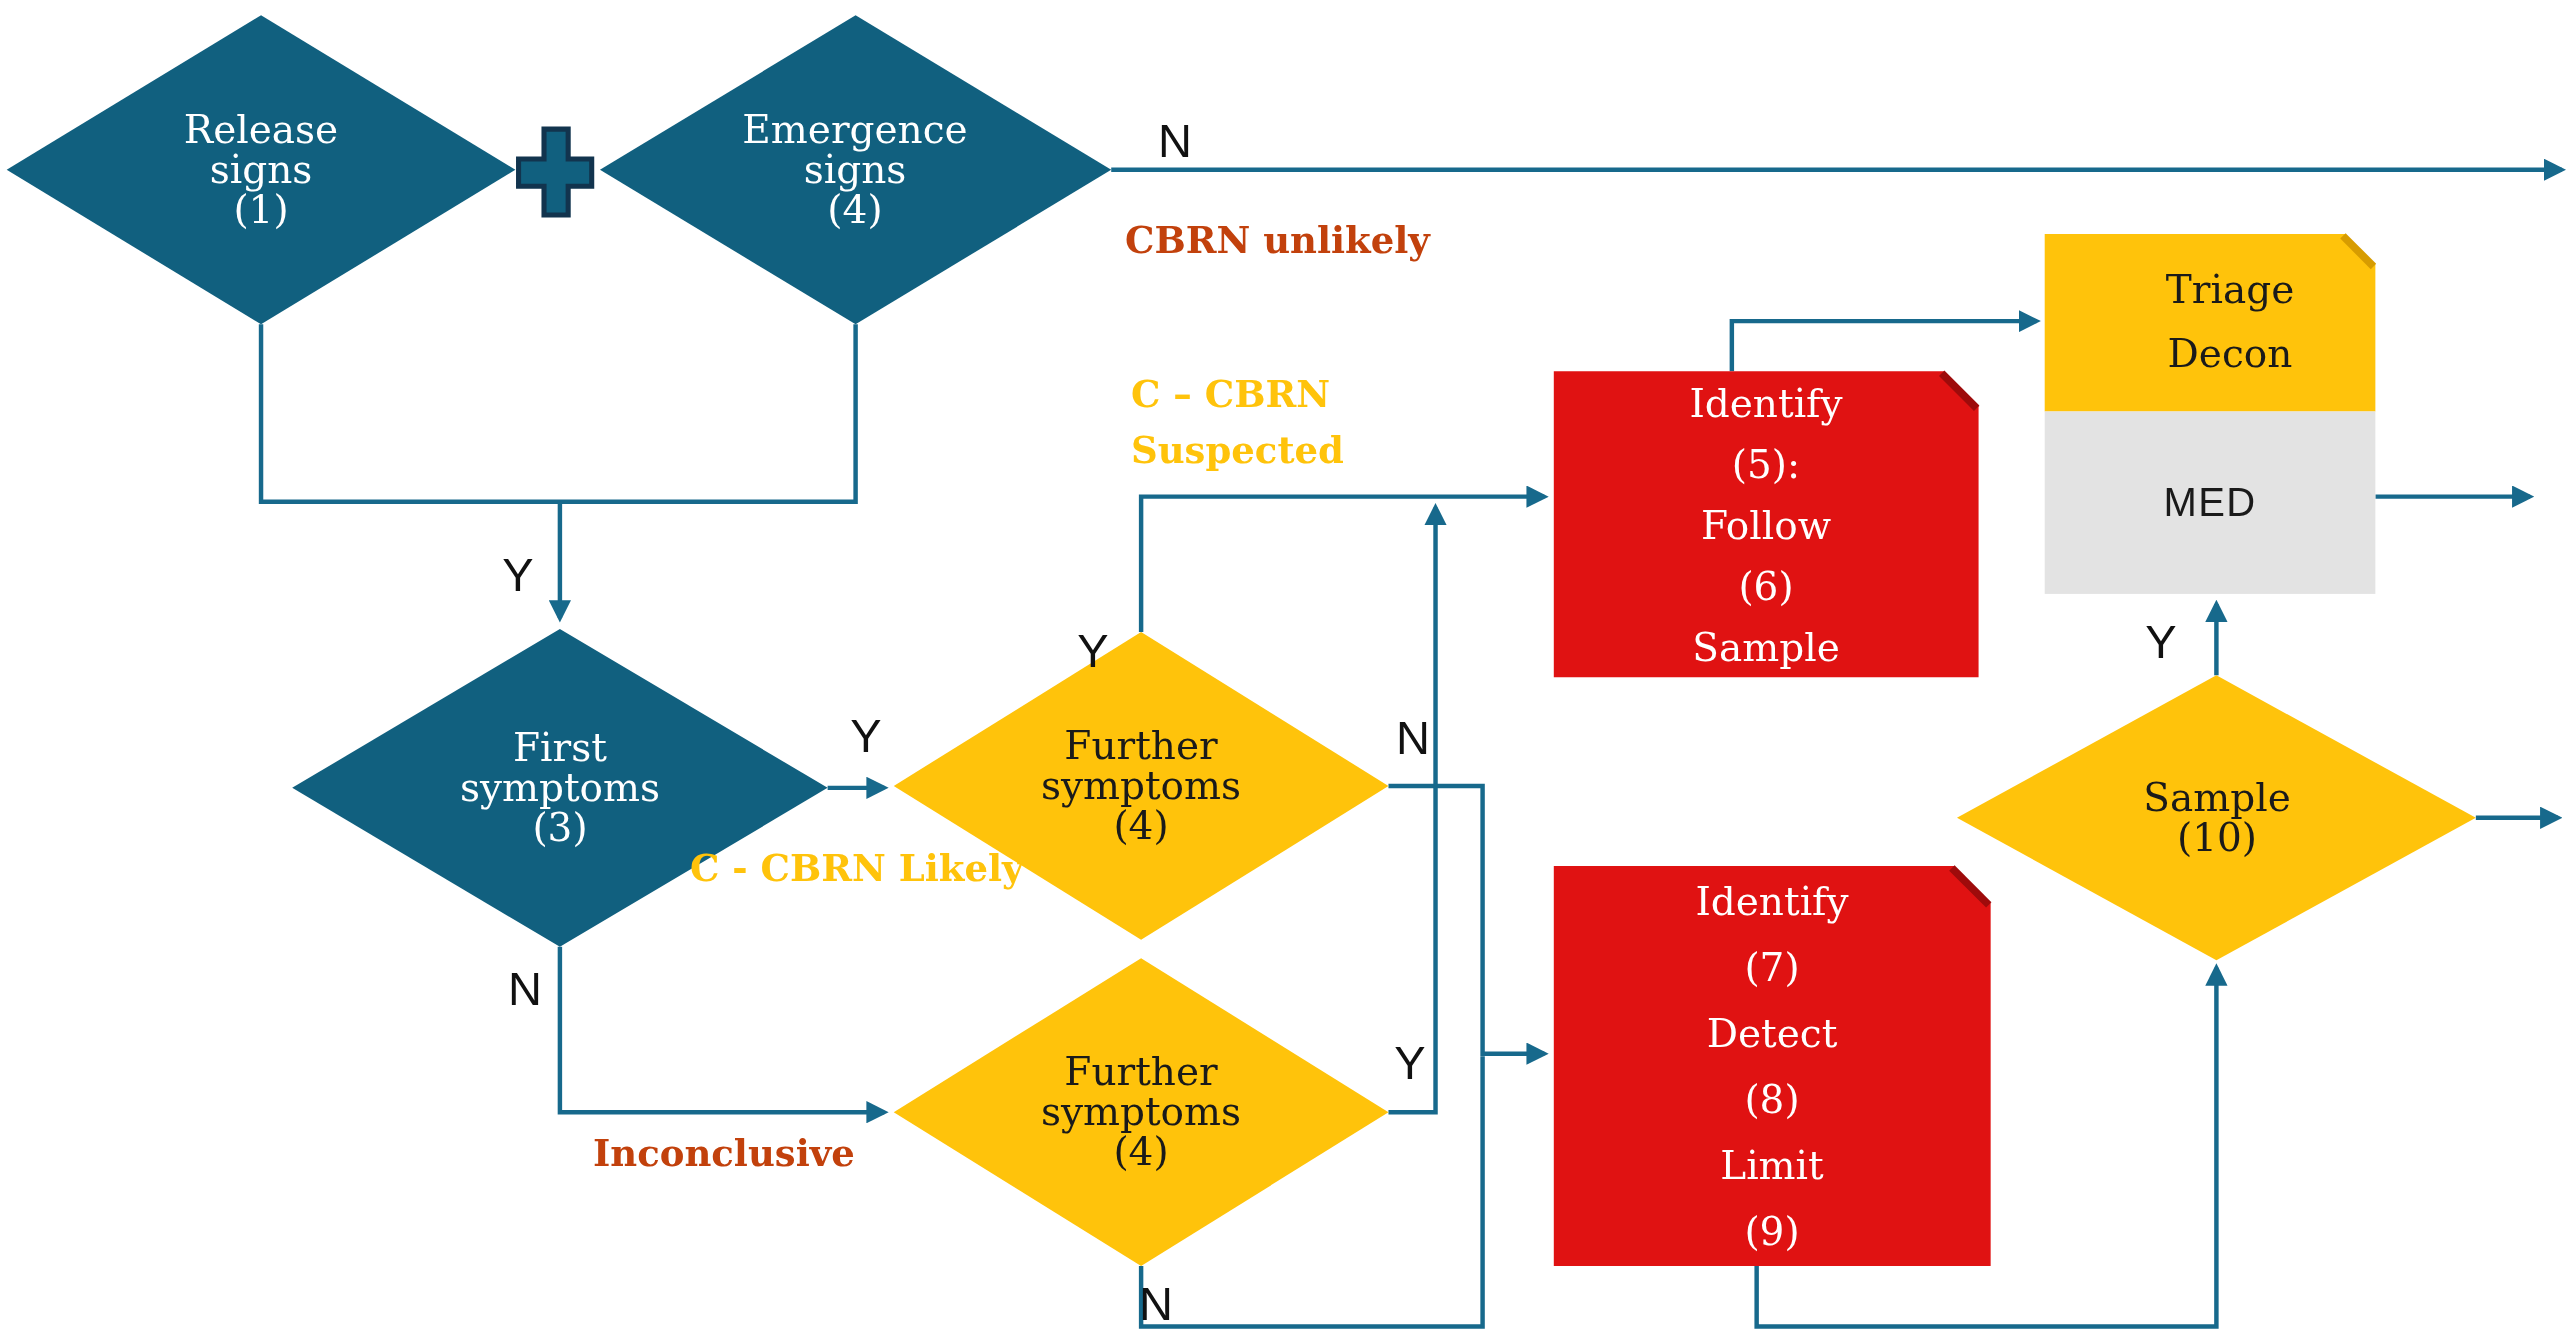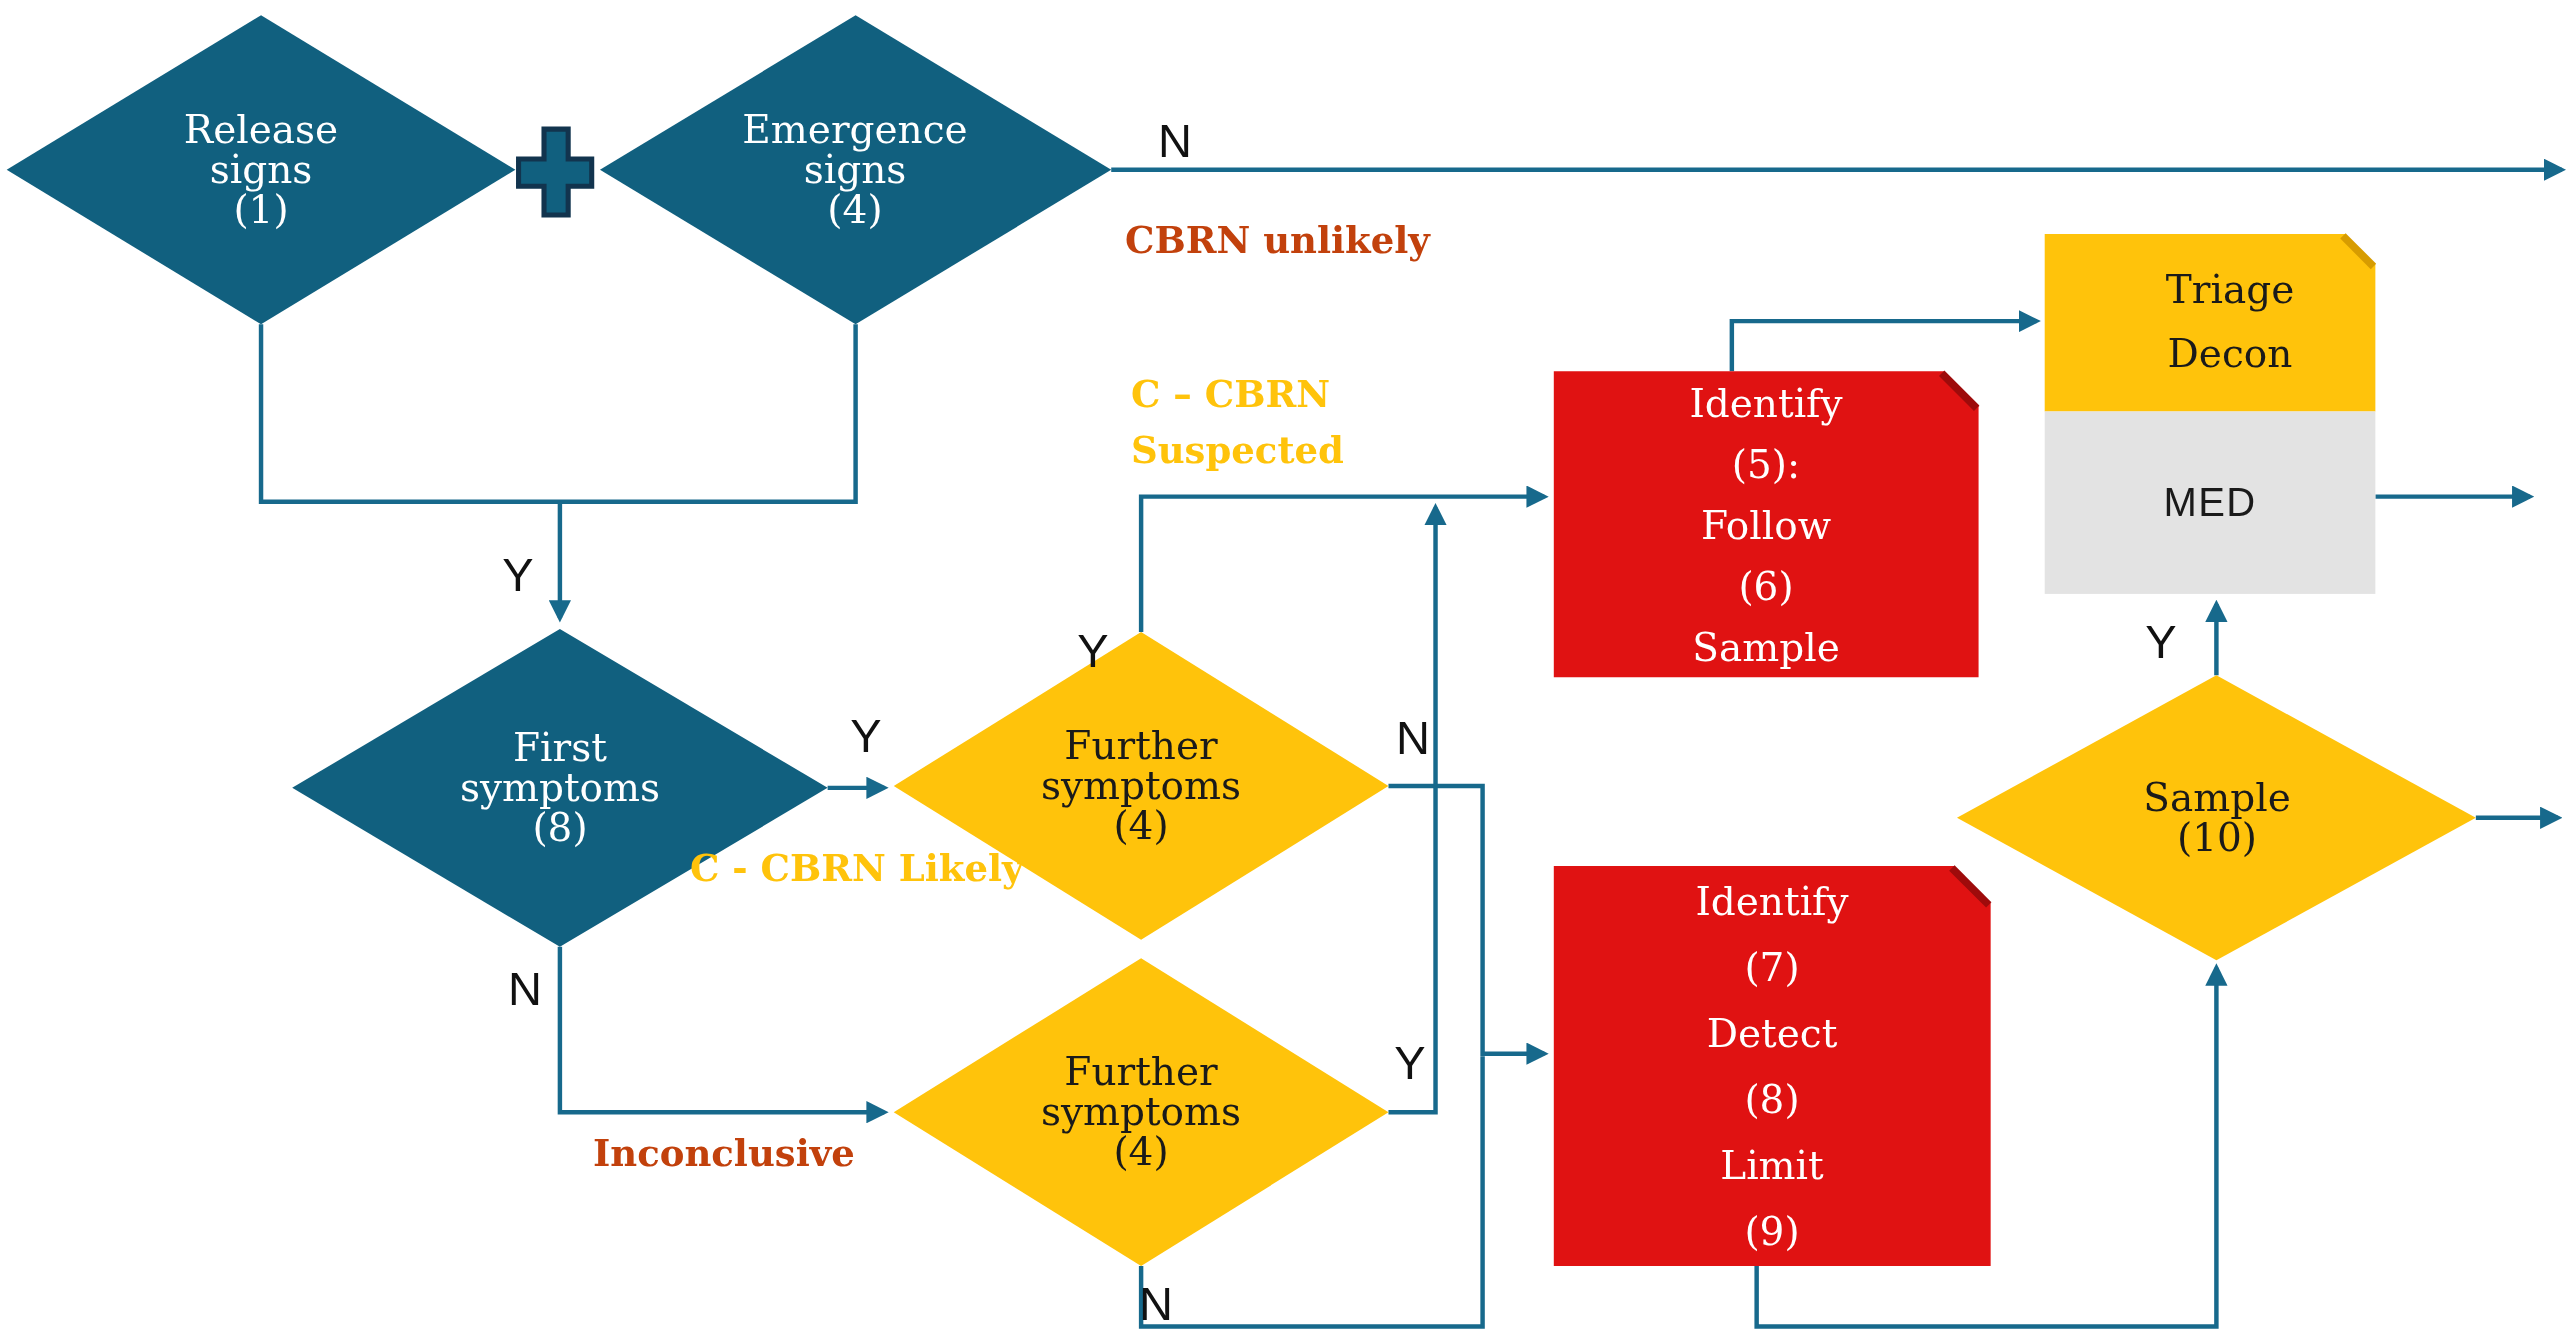--- a/index.html
+++ b/index.html
@@ -89,21 +89,21 @@
   </svg>
 
   <div class="lbl node-text" style="left:261px;top:170px;">Release
 signs
 (1)</div>
   <div class="lbl node-text" style="left:855px;top:170px;">Emergence
 signs
 (4)</div>
   <div class="lbl node-text" style="left:560px;top:788px;">First
 symptoms
-(8)</div>
+(3)</div>
   <div class="lbl node-text dark" style="left:1141px;top:786px;">Further
 symptoms
 (4)</div>
   <div class="lbl node-text dark" style="left:1141px;top:1112px;">Further
 symptoms
 (4)</div>
   <div class="lbl node-text dark" style="left:2217px;top:818px;">Sample
 (10)</div>
   <div class="lbl red-text-a" style="left:1766px;top:525px;">Identify
 (5):

